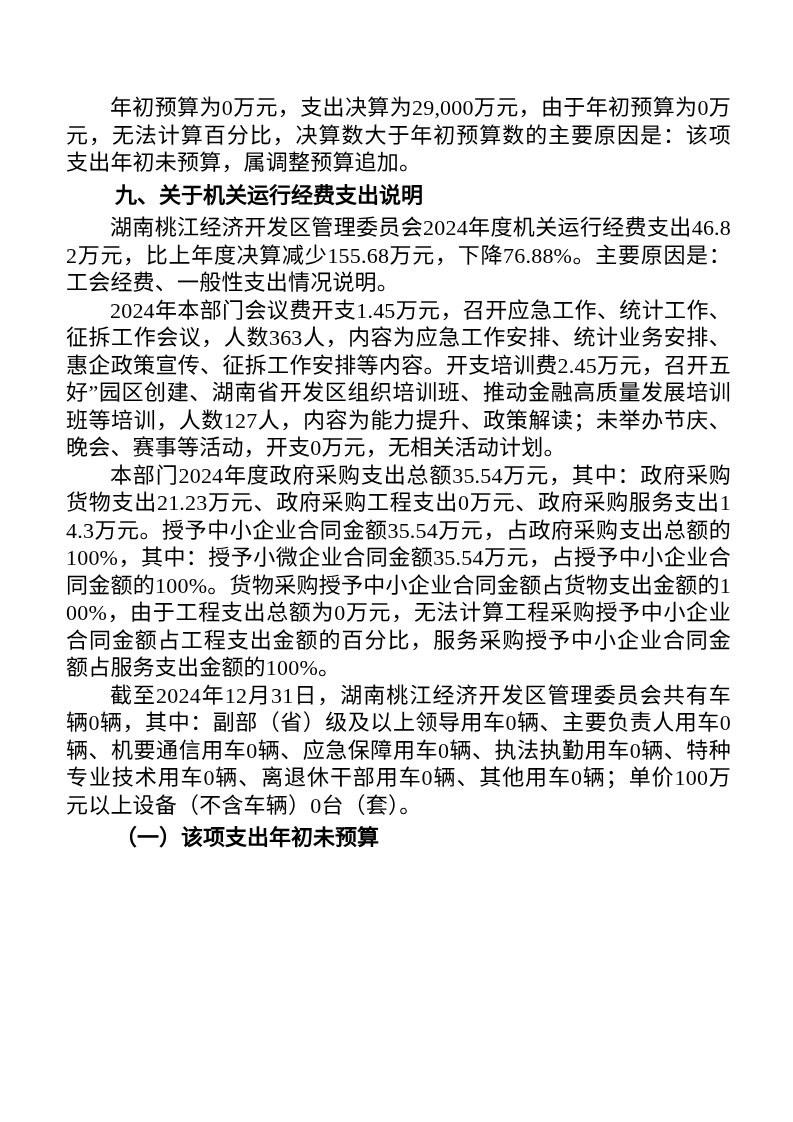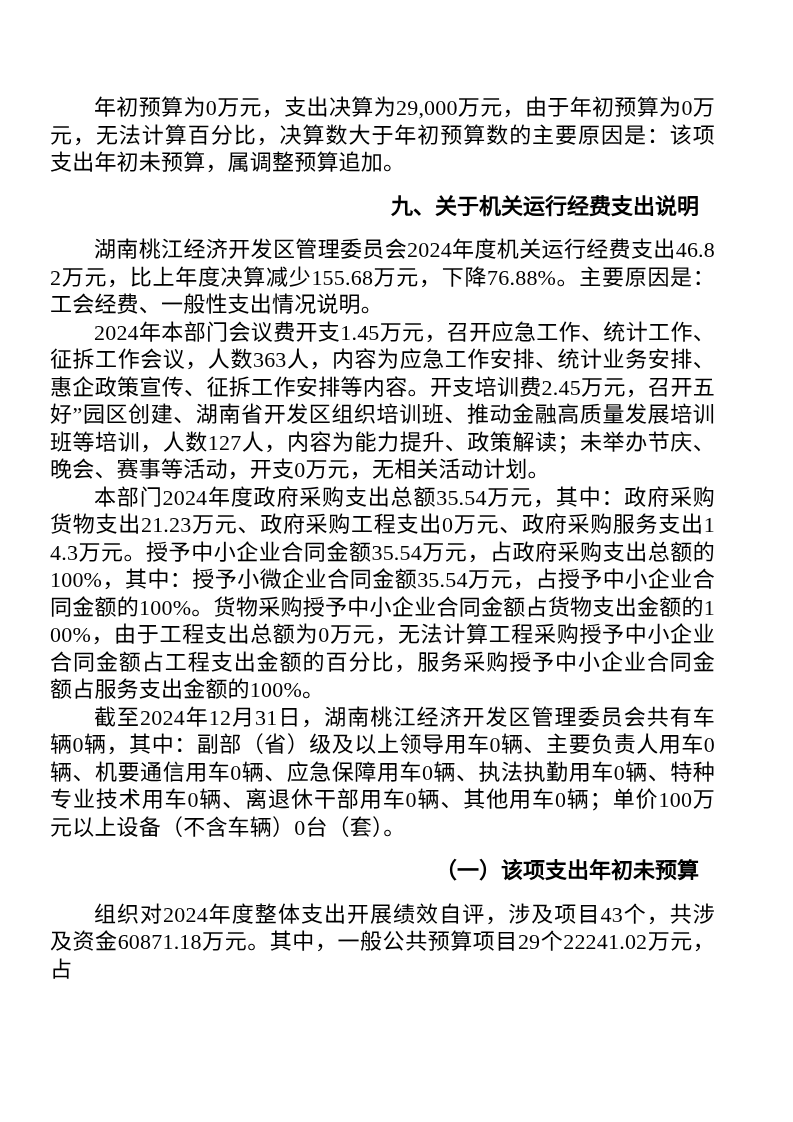--- a/index.html
+++ b/index.html
@@ -11,21 +11,21 @@
     position: relative;
     width: 793px;
     height: 1122px;
     background: #ffffff;
     overflow: hidden;
     margin: 0 auto;
   }
   .content {
     position: absolute;
     top: 94px;
-    left: 50px;
+    left: 66px;
     width: 665px;
     color: #000000;
   }
   .body-para {
     font-family: "Liberation Serif", "DejaVu Serif", serif;
     font-size: 22px;
     line-height: 27.5px;
     text-align: justify;
     text-justify: inter-ideograph;
     text-indent: 2em;
@@ -33,32 +33,31 @@
     color: #000000;
     letter-spacing: 0.2px;
     word-break: break-all;
   }
   .heading {
     font-family: "Liberation Sans", "DejaVu Sans", sans-serif;
     font-weight: bold;
     font-size: 22px;
     line-height: 27.5px;
     text-indent: 2em;
-    text-align: right;
-    margin: 16px;
+    text-align: left;
+    margin: 5px;
     color: #000000;
   }
 </style>
 </head>
 <body>
 
 <div class="page">
   <div class="content">
     <p class="body-para">年初预算为0万元，支出决算为29,000万元，由于年初预算为0万元，无法计算百分比，决算数大于年初预算数的主要原因是：该项支出年初未预算，属调整预算追加。</p>
     <h3 class="heading">九、关于机关运行经费支出说明</h3>
     <p class="body-para">湖南桃江经济开发区管理委员会2024年度机关运行经费支出46.82万元，比上年度决算减少155.68万元，下降76.88%。主要原因是：工会经费、一般性支出情况说明。</p>
     <p class="body-para">2024年本部门会议费开支1.45万元，召开应急工作、统计工作、征拆工作会议，人数363人，内容为应急工作安排、统计业务安排、惠企政策宣传、征拆工作安排等内容。开支培训费2.45万元，召开五好”园区创建、湖南省开发区组织培训班、推动金融高质量发展培训班等培训，人数127人，内容为能力提升、政策解读；未举办节庆、晚会、赛事等活动，开支0万元，无相关活动计划。</p>
     <p class="body-para">本部门2024年度政府采购支出总额35.54万元，其中：政府采购货物支出21.23万元、政府采购工程支出0万元、政府采购服务支出14.3万元。授予中小企业合同金额35.54万元，占政府采购支出总额的100%，其中：授予小微企业合同金额35.54万元，占授予中小企业合同金额的100%。货物采购授予中小企业合同金额占货物支出金额的100%，由于工程支出总额为0万元，无法计算工程采购授予中小企业合同金额占工程支出金额的百分比，服务采购授予中小企业合同金额占服务支出金额的100%。</p>
     <p class="body-para">截至2024年12月31日，湖南桃江经济开发区管理委员会共有车辆0辆，其中：副部（省）级及以上领导用车0辆、主要负责人用车0辆、机要通信用车0辆、应急保障用车0辆、执法执勤用车0辆、特种专业技术用车0辆、离退休干部用车0辆、其他用车0辆；单价100万元以上设备（不含车辆）0台（套）。</p>
     <h3 class="heading">（一）该项支出年初未预算</h3>
-    <p class="body-para">组织对2024年度整体支出开展绩效自评，涉及项目43个，共涉及资金60871.18万元。其中，一般公共预算项目29个22241.02万元，占</p>
   </div>
 </div>
 
 </body></html>

